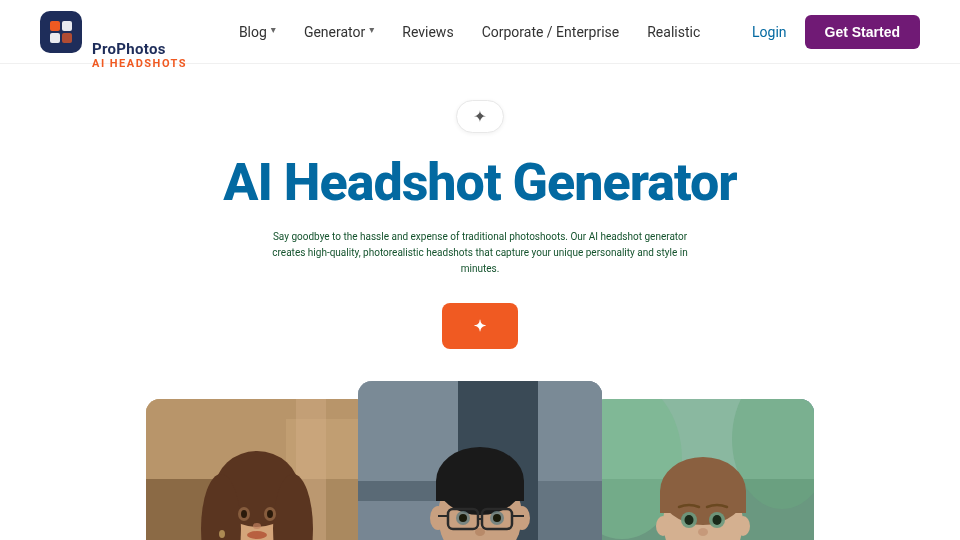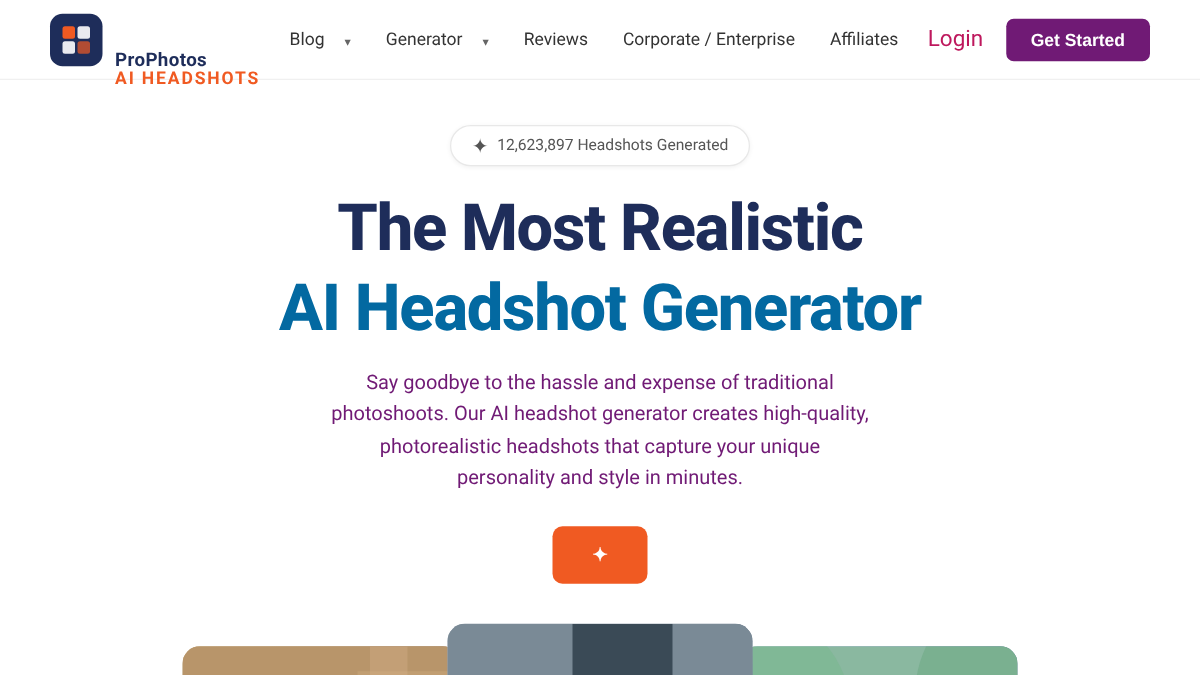--- a/index.html
+++ b/index.html
@@ -47,54 +47,54 @@
       line-height: 1.1;
       margin-top: 48px;
     }
     .logo-pro {
       font-size: 15px;
       font-weight: 700;
       color: #1e2d5a;
       letter-spacing: 0.3px;
     }
     .logo-ai {
-      font-size: 14px;
+      font-size: 11px;
       font-weight: 700;
       color: #f05a22;
       letter-spacing: 1.5px;
       text-transform: uppercase;
     }
 
     .nav-links {
       display: flex;
       align-items: center;
       gap: 28px;
     }
     .nav-link {
       font-size: 14px;
       color: #333;
       text-decoration: none;
       display: flex;
-      align-items: flex-end;
-      gap: 16px;
+      align-items: flex-start;
+      gap: 4px;
       cursor: pointer;
     }
     .chevron {
       font-size: 10px;
       color: #666;
     }
 
     .nav-actions {
       display: flex;
       align-items: center;
       gap: 18px;
     }
     .login-link {
-      font-size: 18px;
-      color: #be185d;
+      font-size: 14px;
+      color: #0369a1;
       cursor: pointer;
       text-decoration: none;
     }
     .get-started-btn {
       background: #701a75;
       color: #fff;
       border: none;
       border-radius: 6px;
       padding: 9px 20px;
       font-size: 14px;
@@ -139,22 +139,22 @@
     }
     .hero-title-orange {
       font-size: 52px;
       font-weight: 800;
       color: #0369a1;
       line-height: 1.15;
       margin-bottom: 16px;
       letter-spacing: -1px;
     }
     .hero-sub {
-      font-size: 16px;
-      color: #701a75;
+      font-size: 10px;
+      color: #14532d;
       line-height: 1.6;
       max-width: 430px;
       margin-bottom: 26px;
     }
 
     .cta-btn {
       background: #f05a22;
       color: #fff;
       border: none;
       border-radius: 8px;
@@ -255,37 +255,35 @@
       <span>Generator</span>
       <span class="chevron">▾</span>
     </a>
     <a class="nav-link">
       <span>Reviews</span>
     </a>
     <a class="nav-link">
       <span>Corporate / Enterprise</span>
     </a>
     <a class="nav-link">
-      <span>Affiliates</span>
+      <span>Realistic</span>
     </a>
   </div>
 
   <div class="nav-actions">
     <a class="login-link">Login</a>
     <button class="get-started-btn">Get Started</button>
   </div>
 </nav>
 
 <section class="hero">
   <div class="badge">
     <span class="badge-icon">✦</span>
-    <span>12,623,897 Headshots Generated</span>
   </div>
 
-  <h1 class="hero-title">The Most Realistic</h1>
   <h1 class="hero-title-orange">AI Headshot Generator</h1>
 
   <p class="hero-sub">Say goodbye to the hassle and expense of traditional photoshoots. Our AI headshot generator creates high-quality, photorealistic headshots that capture your unique personality and style in minutes.</p>
 
   <button class="cta-btn">
     <span>✦</span>
   </button>
 
   <div class="photos-row">
 

